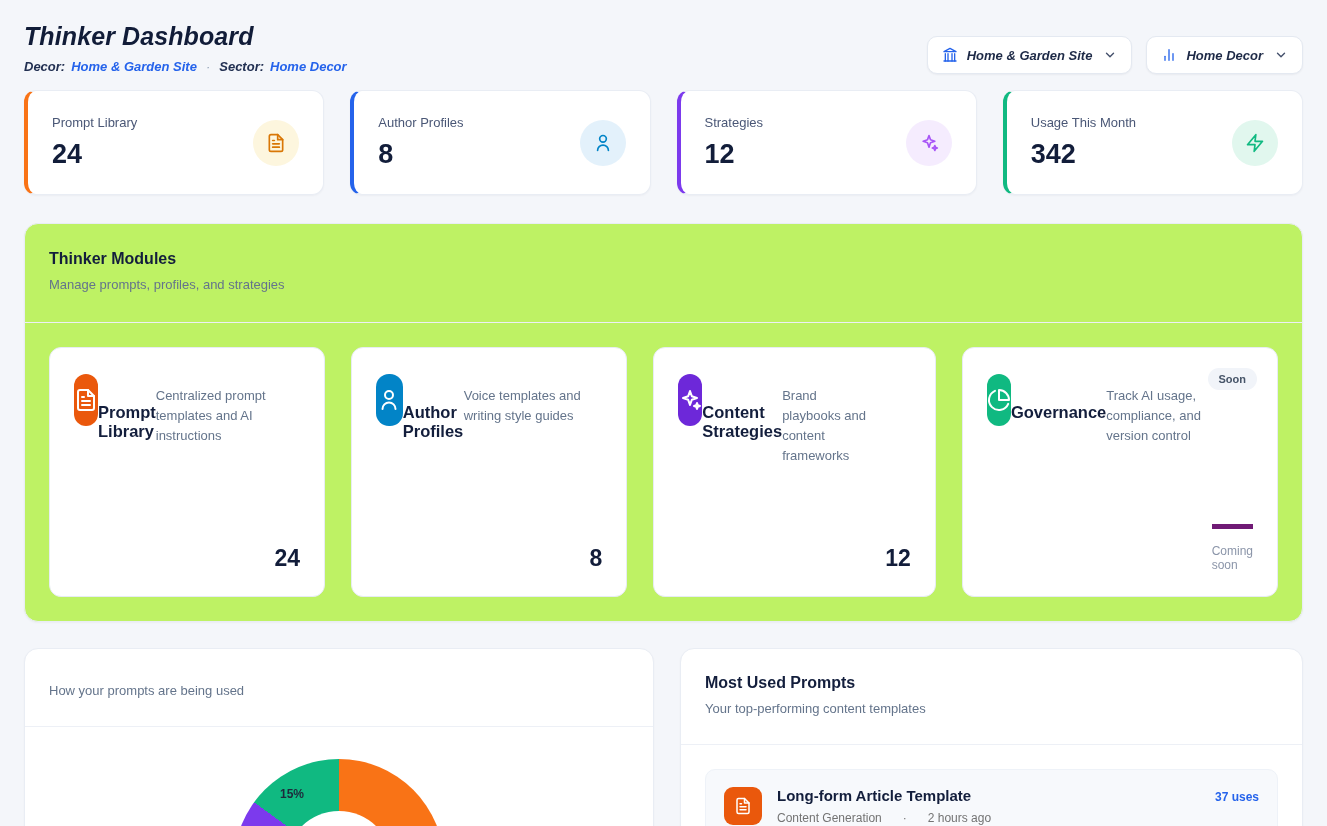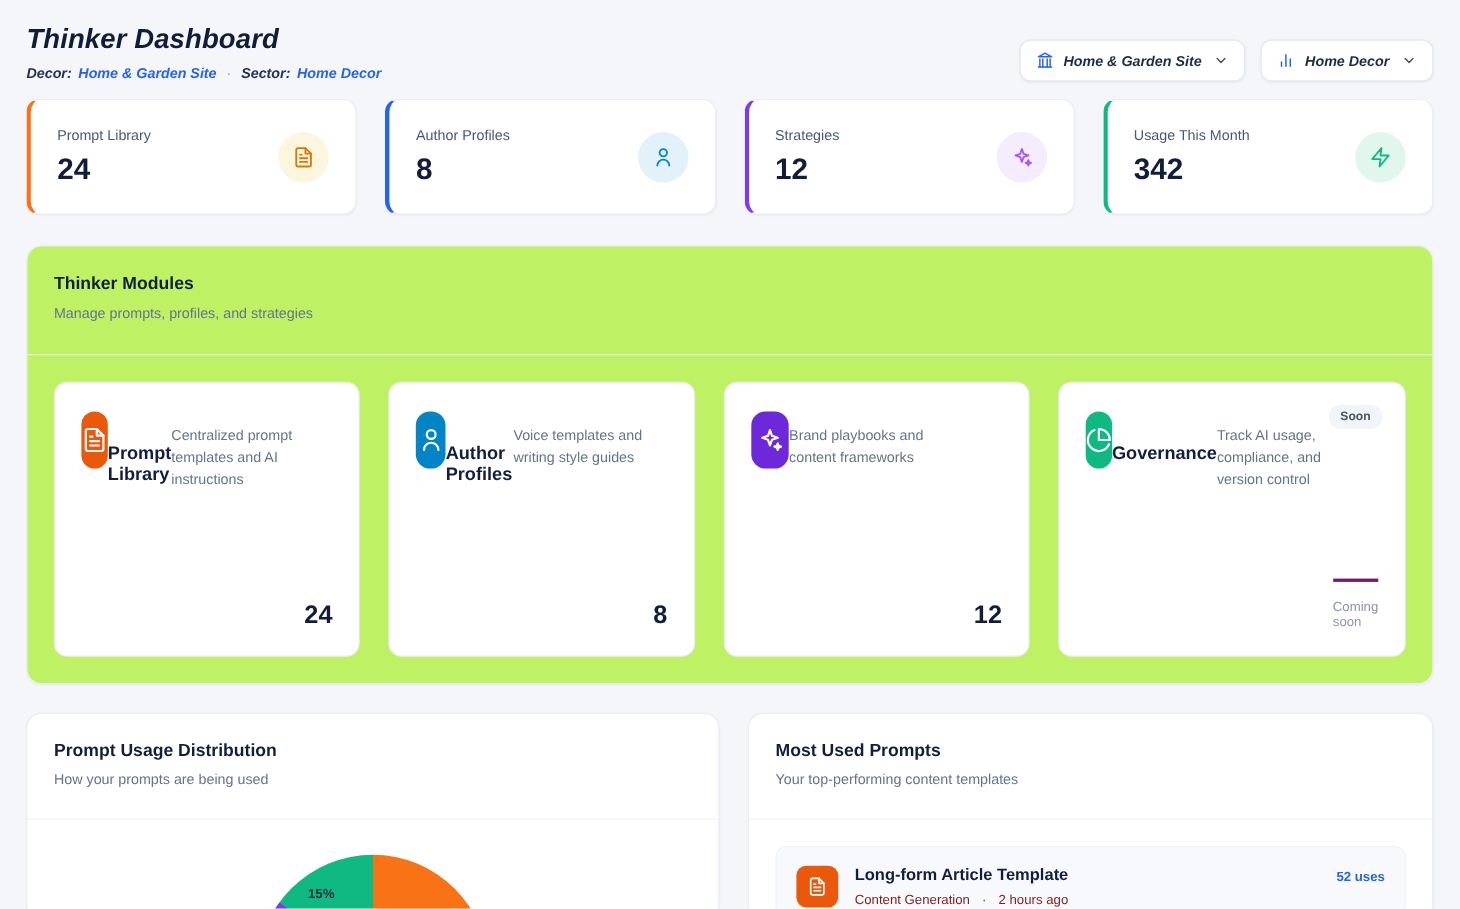--- a/index.html
+++ b/index.html
@@ -50,42 +50,42 @@
   .module-card { position:relative; border:1px solid #e7ecf3; border-radius:12px; background:#fff;
     padding:26px 24px 24px; height:250px; display:flex; flex-direction:row; }
   .module-icon { width:52px; height:52px; border-radius:13px; background:var(--accent); color:#fff;
     display:flex; align-items:center; justify-content:center; }
   .module-icon svg { width:24px; height:24px; }
   .module-title { margin-top:29px; font-size:16.5px; font-weight:700; color:#131e3c; }
   .module-desc { margin-top:12px; font-size:13px; line-height:1.55; color:#64748b; padding-right:8px; }
   .module-count { margin-top:auto; font-size:23px; font-weight:800; color:#121d3a; }
   .soon-badge { position:absolute; top:20px; right:20px; background:#f1f4f9; color:#475569;
     font-size:11px; font-weight:700; padding:5px 11px; border-radius:999px; }
-  .module-footer { margin-top:auto; border-top:3px solid #701a75; padding-top:15px; font-size:12px; color:#8b95a9; }
+  .module-footer { margin-top:auto; border-top:5px solid #701a75; padding-top:15px; font-size:12px; color:#8b95a9; }
 
   
   .bottom { margin-top:26px; display:grid; grid-template-columns:630px 1fr; gap:26px; align-items:stretch; }
   .card { background:#fff; border:1px solid #e9edf4; border-radius:14px; box-shadow:0 1px 2px rgba(15,23,42,.04); }
   .bottom .card { height:540px; }
   .card-head { padding:25px 24px 28px; }
   .chart-area { position:relative; height:380px; overflow:hidden; }
   .donut { position:absolute; left:50%; top:32px; transform:translateX(-50%);
     width:210px; height:210px; border-radius:50%; }
   .donut::after { content:""; position:absolute; left:50%; top:50%; transform:translate(-50%,-50%);
     width:106px; height:106px; border-radius:50%; background:#fff; }
   .donut-label { position:absolute; left:46px; top:28px; font-size:12px; font-weight:700; color:#1e293b; z-index:2; }
 
   .list { padding:24px; }
   .list-item { display:flex; align-items:flex-start; gap:15px; background:#f7f9fc; border:1px solid #eef2f8;
     border-radius:10px; padding:17px 18px; cursor:pointer; }
   .item-icon { width:38px; height:38px; border-radius:9px; background:var(--accent); color:#fff;
     display:flex; align-items:center; justify-content:center; flex:none; }
   .item-icon svg { width:18px; height:18px; }
   .item-title { font-size:15px; font-weight:700; color:#131e3c; }
-  .item-meta { margin-top:7px; font-size:12px; color:#7f1d1d; display:flex; gap:11px; align-items:center; }
+  .item-meta { margin-top:7px; font-size:12px; color:#737373; display:flex; gap:21px; align-items:center; }
   .item-uses { margin-left:auto; font-size:12px; font-weight:700; color:#2563eb; margin-top:3px; }
 </style>
 </head>
 <body>
 
 <div class="page">
 
   <div class="topbar">
     <div>
       <h1 class="page-title">Thinker Dashboard</h1>
@@ -222,20 +222,21 @@
         <div class="module-count">8</div>
       </div>
 
       <div class="module-card" style="--accent: #6d28d9;">
         <div class="module-icon">
           <svg viewBox="0 0 24 24" fill="none" stroke="currentColor" stroke-width="2" stroke-linecap="round" stroke-linejoin="round">
               <path d="M12 3l1.8 5.2L19 10l-5.2 1.8L12 17l-1.8-5.2L5 10l5.2-1.8z"></path>
               <path d="M19 15l.8 2.2 2.2.8-2.2.8L19 21l-.8-2.2-2.2-.8 2.2-.8z"></path>
             </svg>
         </div>
+        <div class="module-title">Content Strategies</div>
         <div class="module-desc">Brand playbooks and content frameworks</div>
         <div class="module-count">12</div>
       </div>
 
       <div class="module-card" style="--accent: #10b981;">
         <span class="soon-badge">Soon</span>
         <div class="module-icon">
           <svg viewBox="0 0 24 24" fill="none" stroke="currentColor" stroke-width="2" stroke-linecap="round" stroke-linejoin="round">
               <path d="M21.21 15.89A10 10 0 1 1 8 2.83"></path>
               <path d="M22 12A10 10 0 0 0 12 2v10z"></path>
@@ -246,21 +247,20 @@
         <div class="module-footer">Coming soon</div>
       </div>
 
     </div>
   </div>
 
   <div class="bottom">
 
     <div class="card">
       <div class="card-head">
-        <div class="card-title">Prompt Usage Distribution</div>
         <div class="card-sub">How your prompts are being used</div>
       </div>
       <div class="divider"></div>
       <div class="chart-area">
         <div class="donut" style="background: conic-gradient(rgb(249, 115, 22) 0deg, rgb(249, 115, 22) 162deg, rgb(37, 99, 235) 162deg, rgb(37, 99, 235) 288deg, rgb(124, 58, 237) 288deg, rgb(124, 58, 237) 306deg, rgb(16, 185, 129) 306deg, rgb(16, 185, 129) 360deg);">
           <span class="donut-label">15%</span>
         </div>
       </div>
     </div>
 
@@ -282,19 +282,19 @@
               </svg>
           </div>
           <div>
             <div class="item-title">Long-form Article Template</div>
             <div class="item-meta">
               <span>Content Generation</span>
               <span>·</span>
               <span>2 hours ago</span>
             </div>
           </div>
-          <div class="item-uses">52 uses</div>
+          <div class="item-uses">37 uses</div>
         </div>
       </div>
     </div>
 
   </div>
 </div>
 
 </body></html>

